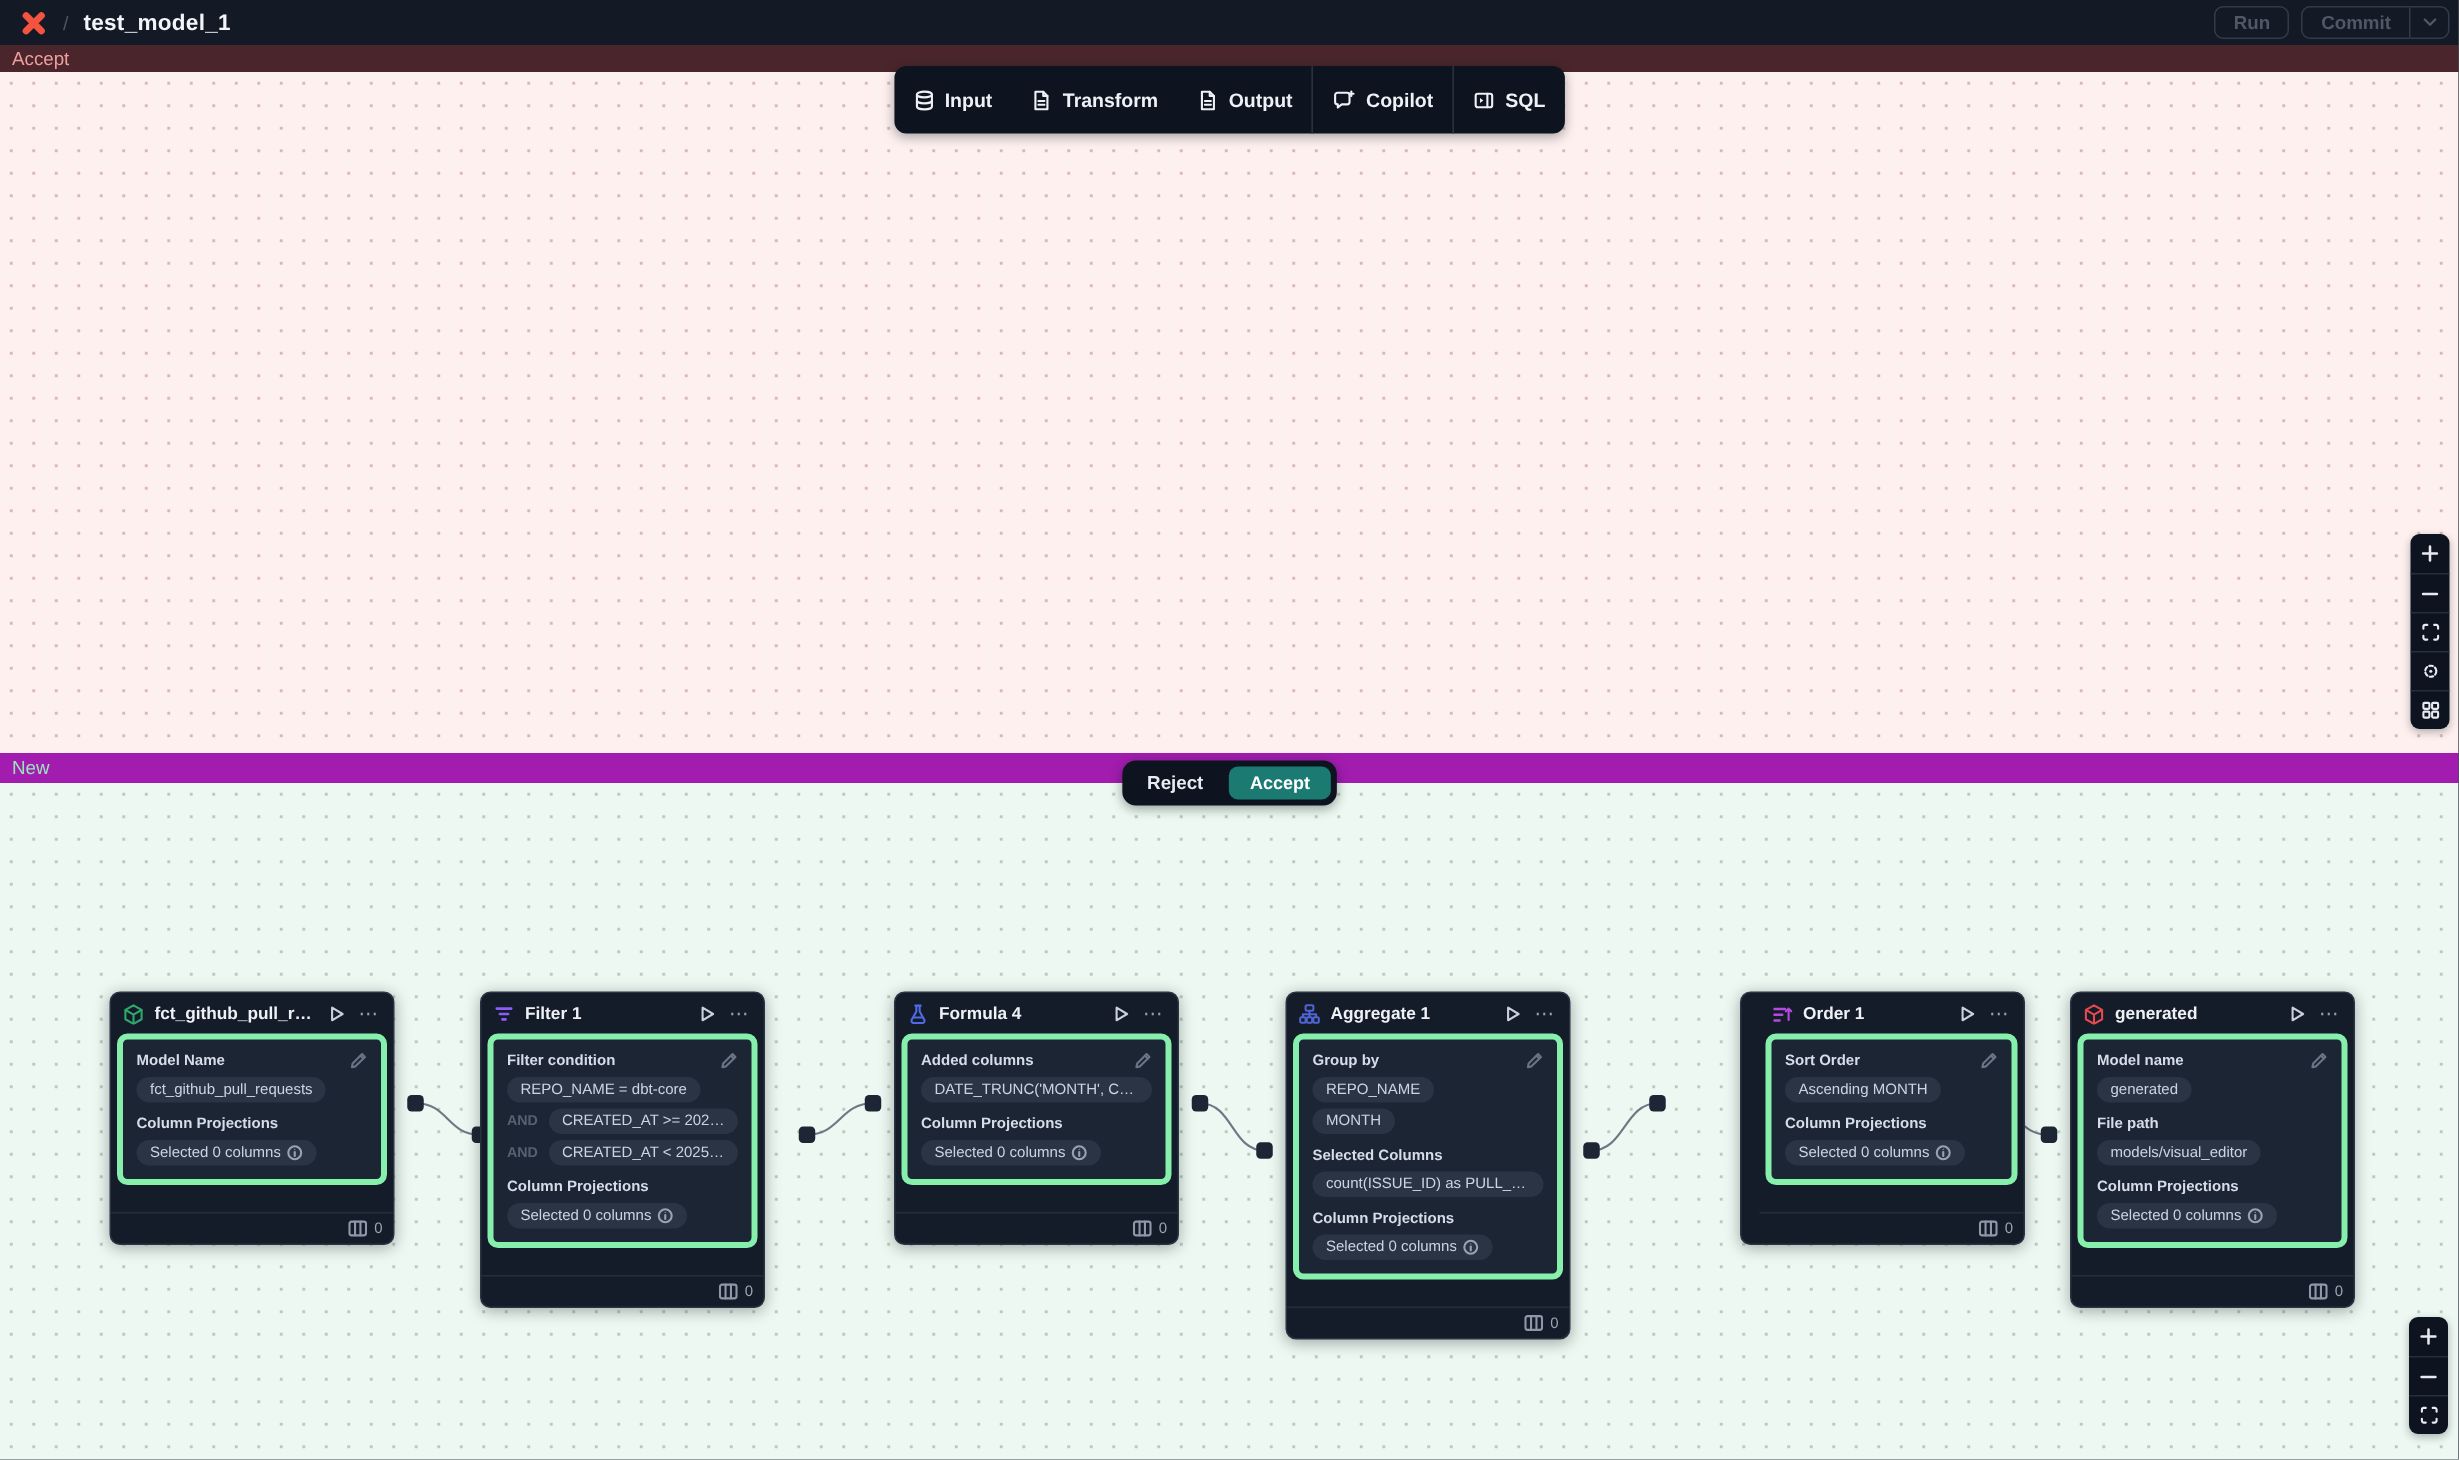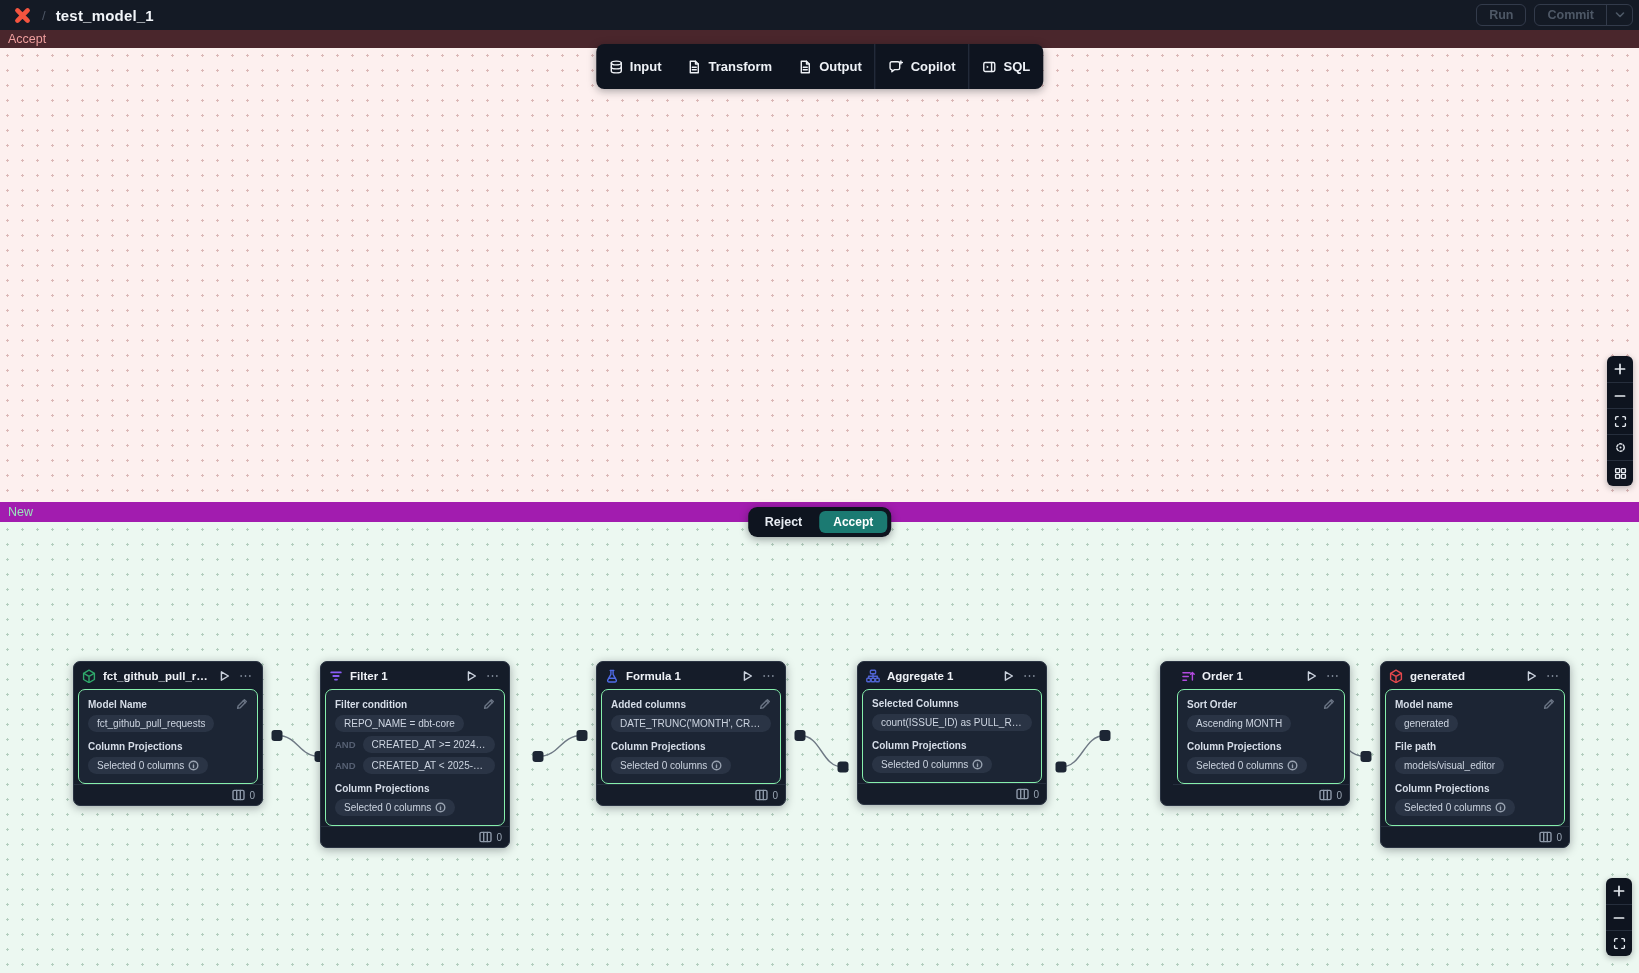--- a/index.html
+++ b/index.html
@@ -62,21 +62,21 @@
   .graph-layer { position:absolute; inset:0; }
   #edges { position:absolute; inset:0; width:100%; height:100%; pointer-events:none; }
   .node { position:absolute; top:139px; width:190px; background:#151c29; border:1px solid #2a3342;
     border-radius:7px; box-shadow:0 2px 10px rgba(15,20,30,.35); }
   .node-header { height:27px; display:flex; align-items:center; gap:7px; padding:0 8px; }
   .nh-ico { display:flex; align-items:center; }
   .nh-title { color:#eef1f6; font-size:11.5px; font-weight:700; flex:1; white-space:nowrap;
     overflow:hidden; text-overflow:ellipsis; }
   .nh-play { display:flex; align-items:center; color:#cad1dc; cursor:pointer; }
   .nh-dots { color:#96a0ae; font-size:13px; line-height:1; cursor:pointer; padding:0 1px; letter-spacing:1px; }
-  .node-card { margin:0 4px 0; background:#1c2534; border:1px solid #86efac; border-radius:7px;
+  .node-card { margin:0 4px 18px; background:#1c2534; border:4px solid #86efac; border-radius:7px;
     padding:8px 9px 9px; position:relative; }
   .sec { margin-top:9px; }
   .sec:first-child { margin-top:0; }
   .sec-head { display:flex; align-items:center; justify-content:space-between; margin-bottom:5px; }
   .sec-label { color:#d6dde8; font-size:10px; font-weight:700; }
   .pencil { color:#6a7484; display:flex; align-items:center; }
   .prow { display:flex; align-items:center; margin-top:4px; min-width:0; }
   .prow:first-of-type { margin-top:0; }
   .prow-prefix { color:#566073; font-size:9.5px; font-weight:600; margin-right:7px; flex:none; }
   .pill { background:#2a3445; color:#ccd4e0; font-size:10px; border-radius:10px; padding:3px 9px;
@@ -375,21 +375,21 @@
         </div>
       </div>
       <div class="node" style="left: 596px;">
         <div class="node-header">
       <span class="nh-ico" style="color:#4f6be8">
             <svg width="14" height="14" viewBox="0 0 14 14" fill="none" stroke="currentColor" stroke-width="1.4" stroke-linecap="round" stroke-linejoin="round">
               <path d="M5.2 1.4h3.6M5.9 1.4v4L2.8 10.9a1.45 1.45 0 0 0 1.3 2.1h5.8a1.45 1.45 0 0 0 1.3-2.1L8.1 5.4v-4"></path>
               <path d="M4 9.3h6"></path>
             </svg>
           </span>
-      <span class="nh-title">Formula 1</span>
+      <span class="nh-title">Formula 4</span>
       <span class="nh-play">
             <svg width="12" height="12" viewBox="0 0 12 12" fill="none" stroke="currentColor" stroke-width="1.4" stroke-linecap="round" stroke-linejoin="round">
               <path d="M2.4 1.8v8.4l7-4.2z"></path>
             </svg>
           </span>
       <span class="nh-dots">⋯</span>
     </div>
         <div class="node-card">
           <div class="sec">
         <div class="sec-head">
@@ -450,20 +450,41 @@
       <span class="nh-play">
             <svg width="12" height="12" viewBox="0 0 12 12" fill="none" stroke="currentColor" stroke-width="1.4" stroke-linecap="round" stroke-linejoin="round">
               <path d="M2.4 1.8v8.4l7-4.2z"></path>
             </svg>
           </span>
       <span class="nh-dots">⋯</span>
     </div>
         <div class="node-card">
           <div class="sec">
         <div class="sec-head">
+              <span class="sec-label">Group by</span>
+              <span class="pencil">
+                <svg width="12" height="12" viewBox="0 0 12 12" fill="none" stroke="currentColor" stroke-width="1.4" stroke-linecap="round" stroke-linejoin="round">
+                  <path d="M1.6 10.4l.5-2.4 6.3-6.3 1.9 1.9-6.3 6.3z"></path>
+                  <path d="M7.3 2.8l1.9 1.9"></path>
+                </svg>
+              </span>
+            </div>
+            <div class="prow">
+              <span class="pill">
+                <span class="pill-text">REPO_NAME</span>
+              </span>
+            </div>
+            <div class="prow">
+              <span class="pill">
+                <span class="pill-text">MONTH</span>
+              </span>
+            </div>
+          </div>
+          <div class="sec">
+        <div class="sec-head">
               <span class="sec-label">Selected Columns</span>
             </div>
             <div class="prow">
               <span class="pill">
                 <span class="pill-text">count(ISSUE_ID) as PULL_REQUEST_…</span>
               </span>
             </div>
           </div>
           <div class="sec">
         <div class="sec-head">

